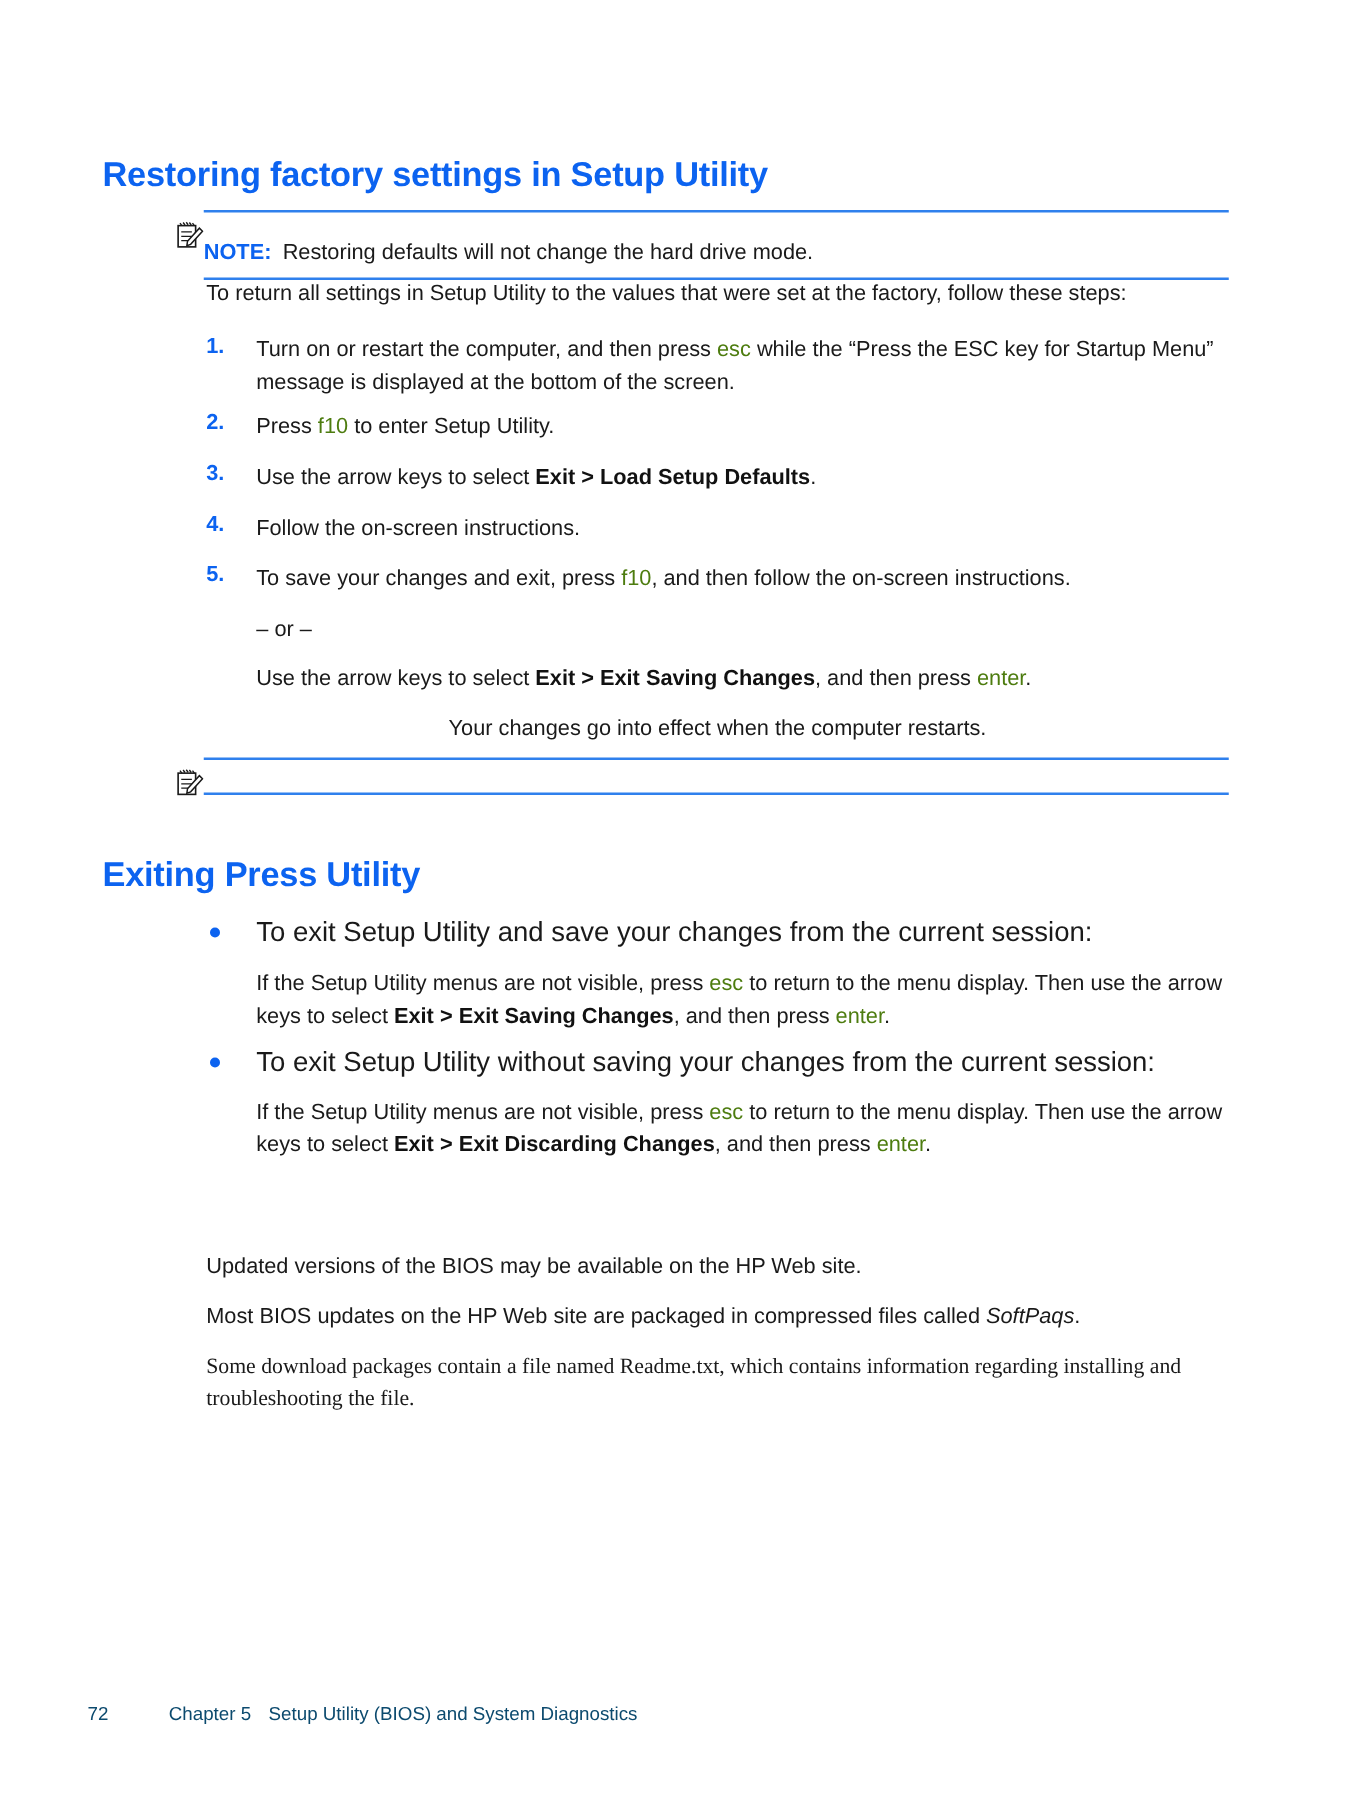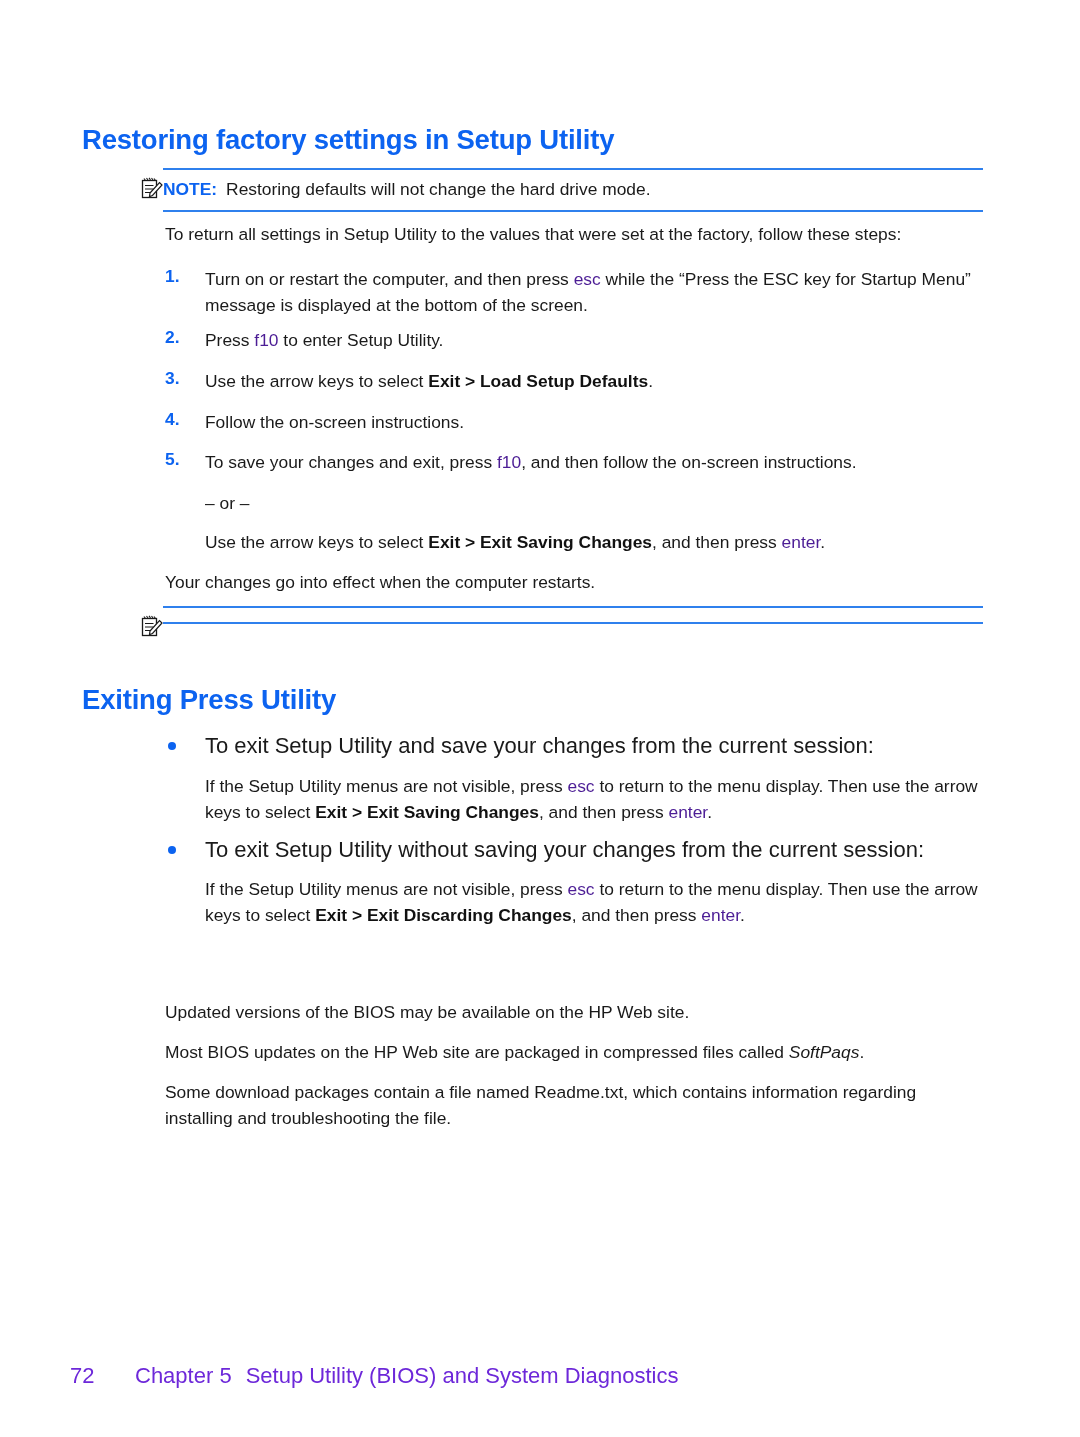--- a/index.html
+++ b/index.html
@@ -98,21 +98,21 @@
   .note {
     position: absolute;
     left: 163px;
     width: 820px;
     border-top: 2px solid #2f80ed;
     border-bottom: 2px solid #2f80ed;
     box-sizing: border-box;
   }
   .note-inner {
     position: relative;
-    padding: 6px 0 8px 0;
+    padding: 18px 0 8px 0;
   }
   .note-icon {
     position: absolute;
     left: -22px;
     top: 7px;
     width: 22px;
     height: 22px;
   }
   .note-body {
     font-size: 17.4px;
@@ -121,32 +121,32 @@
     padding-left: 24px;
     text-indent: -24px;
   }
   .note-label {
     font-weight: bold;
     color: #0c63f0;
     margin-right: 9px;
   }
 
   
-  .key { color: #4c1d95; }
+  .key { color: #4d7c0f; }
   .b   { font-weight: bold; color: #111111; }
   .i   { font-style: italic; }
 
   
   .footer {
     position: absolute;
     top: 1347px;
     left: 70px;
     width: 920px;
-    font-size: 22px;
-    color: #6d28d9;
+    font-size: 15px;
+    color: #0c4a6e;
   }
   .footer .pnum {
     display: inline-block;
     width: 65px;
   }
   .footer .chap {
     display: inline-block;
     margin-right: 14px;
   }
 </style>
@@ -199,21 +199,21 @@
 
   <div class="olitem" style="top:433px;">
     <span class="olnum">5.</span>
     <span class="oltext">To save your changes and exit, press <span class="key">f10</span>, and then follow the on-screen instructions.</span>
   </div>
 
   <div class="para indent2" style="top:513px;">Use the arrow keys to select <span class="b">Exit &gt; Exit Saving Changes</span>, and then press <span class="key">enter</span>.</div>
 
   <div class="para indent2" style="top:474px;">– or –</div>
 
-  <div class="para" style="top:553px;">Your changes go into effect when the computer restarts.</div>
+  <div class="para" style="top:553px;text-align:center;">Your changes go into effect when the computer restarts.</div>
 
   <div class="note" style="top:590px;">
     <div class="note-inner">
       <span class="note-icon">
         <svg width="22" height="22" viewBox="0 0 22 22">
           <rect x="1.5" y="3.5" width="14" height="17" fill="#ffffff" stroke="#1a1a1a" stroke-width="1.3"></rect>
           <line x1="4" y1="8.5" x2="12.5" y2="8.5" stroke="#1a1a1a" stroke-width="1"></line>
           <line x1="4" y1="12" x2="12.5" y2="12" stroke="#1a1a1a" stroke-width="1"></line>
           <line x1="4" y1="15.5" x2="10" y2="15.5" stroke="#1a1a1a" stroke-width="1"></line>
           <path d="M9 16 L18.5 5.5 L21 8 L11.5 18.5 L8.5 19.5 Z" fill="#ffffff" stroke="#1a1a1a" stroke-width="1.2"></path>
@@ -235,19 +235,19 @@
     <span class="bullet"></span>
     <span class="ultext">To exit Setup Utility without saving your changes from the current session:</span>
   </div>
   <div class="para indent2" style="top:860px;">If the Setup Utility menus are not visible, press <span class="key">esc</span> to return to the menu display. Then use the arrow keys to select <span class="b">Exit &gt; Exit Discarding Changes</span>, and then press <span class="key">enter</span>.</div>
 
 
   <div class="para" style="top:983px;">Updated versions of the BIOS may be available on the HP Web site.</div>
 
   <div class="para" style="top:1023px;">Most BIOS updates on the HP Web site are packaged in compressed files called <span class="i">SoftPaqs</span>.</div>
 
-  <div class="para" style="top:1063px;">Some download packages contain a file named Readme.txt, which contains information regarding installing and troubleshooting the file.</div>
+  <div class="para" style="top:1063px;font-family:Liberation Serif, serif;">Some download packages contain a file named Readme.txt, which contains information regarding installing and troubleshooting the file.</div>
 
   <div class="footer">
     <span class="pnum">72</span><span class="chap">Chapter 5</span><span>Setup Utility (BIOS) and System Diagnostics</span>
   </div>
 
 </div>
 
 </body></html>

